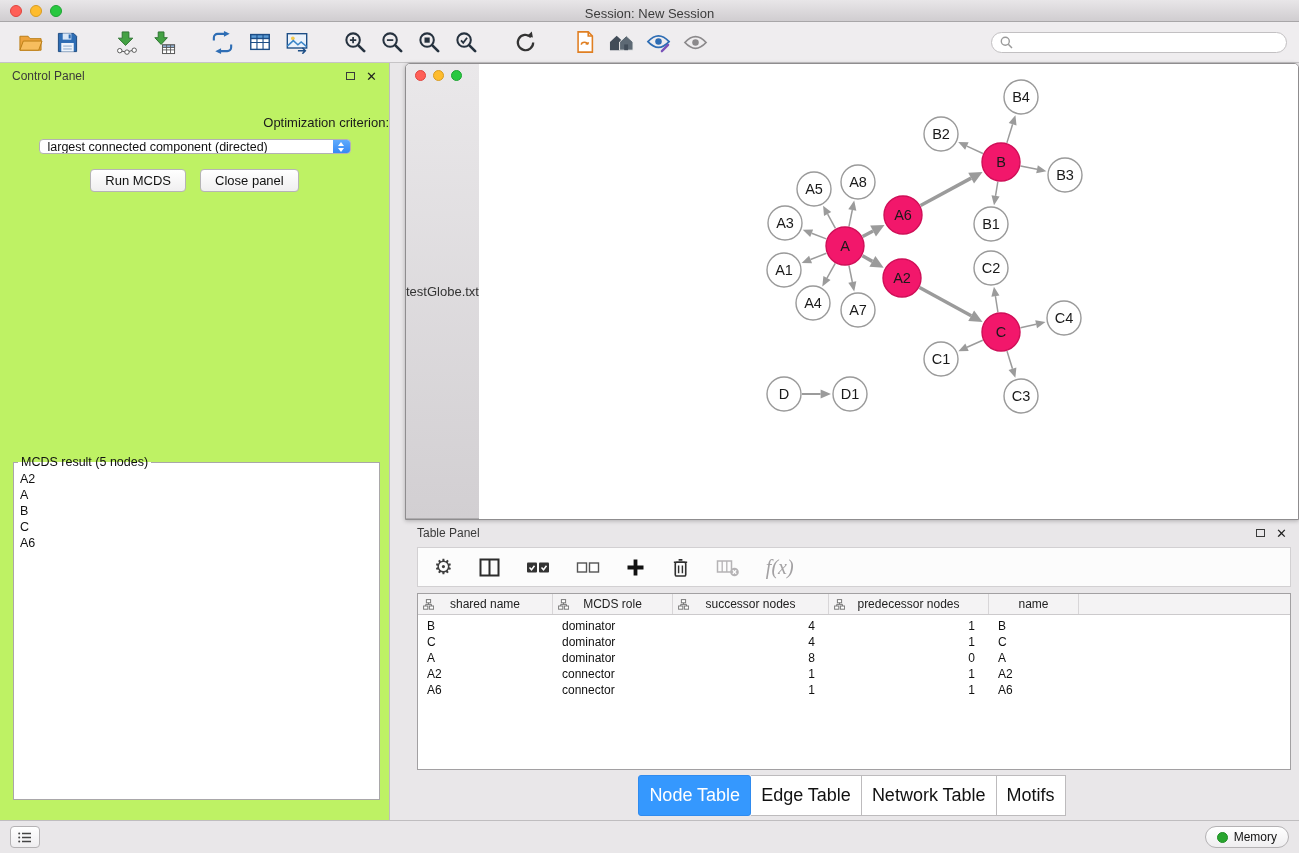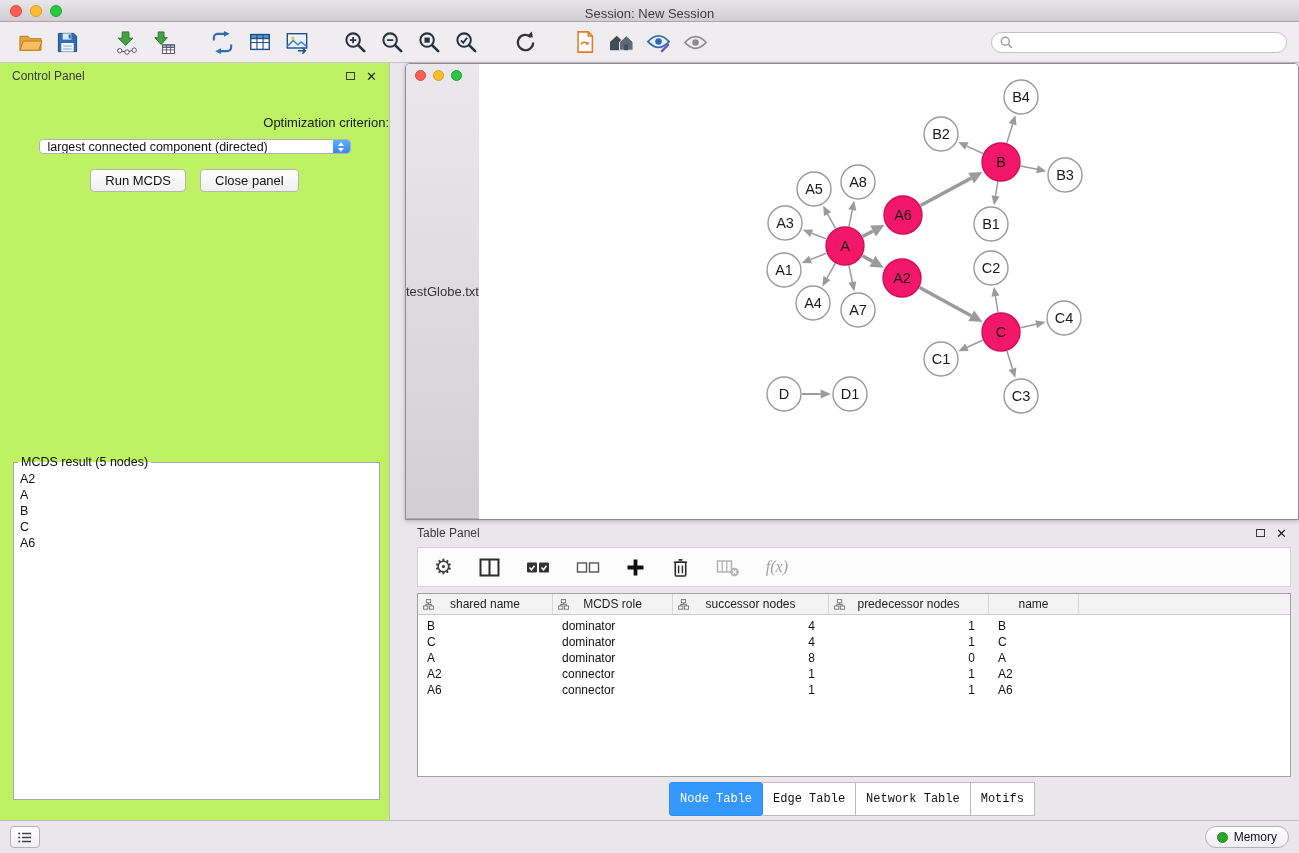--- a/index.html
+++ b/index.html
@@ -66,33 +66,33 @@
   .net-titlebar .title { font-size: 13px; color: #333; }
   .net-canvas { flex: 1; background: #fff; position: relative; }
   .grip { position: absolute; right: 1px; bottom: 1px; width: 13px; height: 13px; background: repeating-linear-gradient(135deg, transparent 0 2.5px, #e0862f 2.5px 4px); }
   svg text { font-family: "Liberation Sans", "DejaVu Sans", sans-serif; }
 
   
   .table-panel { flex: 1; display: flex; flex-direction: column; min-height: 0; padding-bottom: 4px; }
   .tp-toolbar { margin: 1px 8px 0 12px; flex: 0 0 40px; background: #fcfcfc; border: 1px solid #d2d0d2; display: flex; align-items: center; padding: 0 16px; gap: 26px; }
   .tp-toolbar button { border: none; background: transparent; display: flex; align-items: center; justify-content: center; padding: 0; }
   .gear { font-family: "DejaVu Sans", sans-serif; font-size: 21px; color: #3f3f3f; line-height: 1; }
-  .fx { font-family: "Liberation Serif", "DejaVu Serif", serif; font-style: italic; font-size: 16px; color: #a3a1a3; }
+  .fx { font-family: "Liberation Serif", "DejaVu Serif", serif; font-style: italic; font-size: 20px; color: #a3a1a3; }
 
   .tp-table { margin: 6px 8px 0 12px; flex: 1; background: #fff; border: 1px solid #a2a0a2; overflow: hidden; display: flex; flex-direction: column; font-size: 12px; }
   .thead { display: flex; flex: 0 0 21px; background: #f4f3f4; border-bottom: 1px solid #cccacc; }
   .th { position: relative; display: flex; align-items: center; justify-content: center; border-right: 1px solid #d8d6d8; color: #222; }
   .th .hicon { position: absolute; left: 5px; top: 5px; }
   .tbody { flex: 1; padding-top: 3px; }
   .tr { display: flex; height: 16px; align-items: center; }
   .td { padding-left: 9px; color: #111; overflow: hidden; white-space: nowrap; }
   .td.num { text-align: right; padding-right: 14px; padding-left: 0; }
 
   .tp-tabs { flex: 0 0 24px; display: flex; justify-content: center; align-items: center; margin-top: 5px; }
-  .tp-tab { font-size: 12px; padding: 9px 10px; background: #fff; border: 1px solid #bdbbbd; color: #111; border-left: none; font-family: Liberation Mono, monospace; }
+  .tp-tab { font-size: 18px; padding: 9px 10px; background: #fff; border: 1px solid #bdbbbd; color: #111; border-left: none; }
   .tp-tab:first-child { border-left: 1px solid #bdbbbd; }
   .tp-tab.active { background: #3598fe; border: 1px solid #2f8bef; color: #fff; border-radius: 3px; }
 
   
   .statusbar { flex: 0 0 33px; background: #e9e7e9; border-top: 1px solid #bfbdbf; display: flex; align-items: center; padding: 0 10px; }
   .sb-left { width: 30px; height: 22px; background: linear-gradient(#fff, #efeef0); border: 1px solid #b4b2b4; border-radius: 4px; display: flex; align-items: center; justify-content: center; padding: 0; }
   .sb-memory { margin-left: auto; height: 22px; background: linear-gradient(#fff, #efeef0); border: 1px solid #b4b2b4; border-radius: 11px; display: flex; align-items: center; gap: 6px; padding: 0 11px; font-size: 12px; color: #111; font-family: inherit; }
   .sb-memory .dot { width: 11px; height: 11px; border-radius: 50%; background: #28a52e; border: 1px solid #1d8c24; }
 </style>
 </head>

